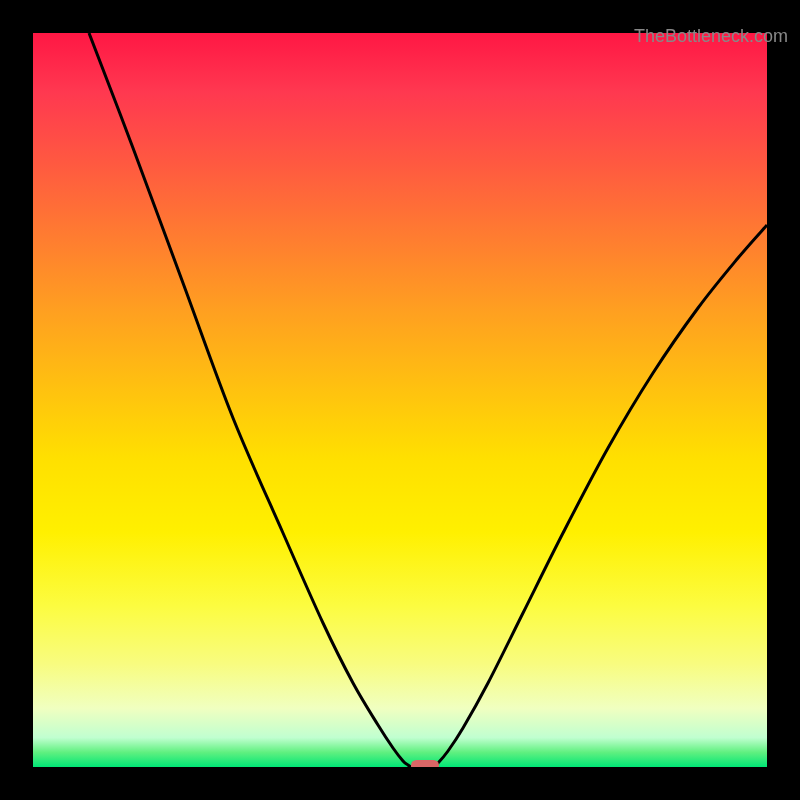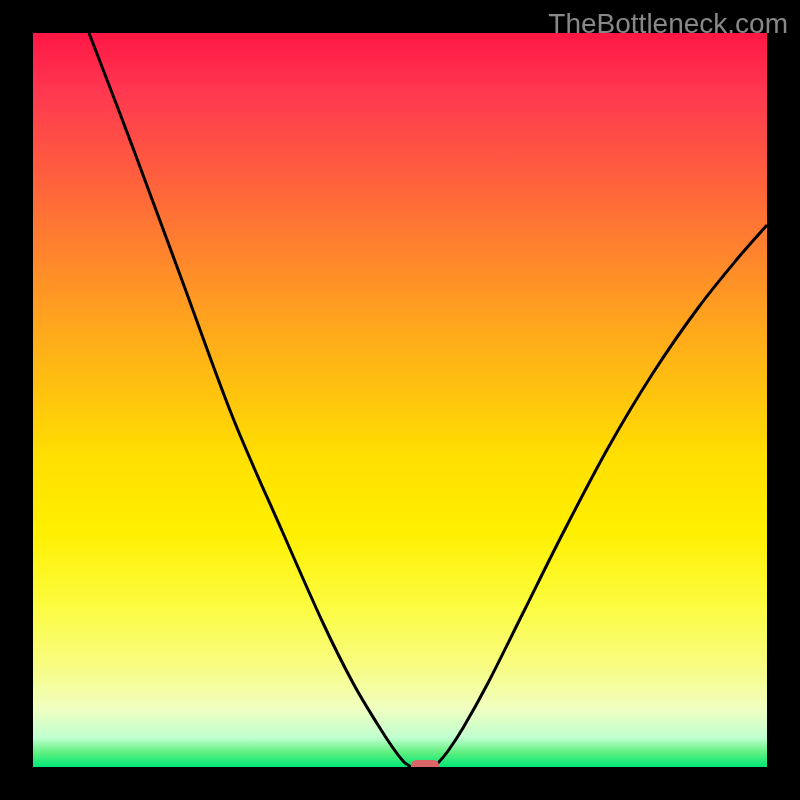--- a/index.html
+++ b/index.html
@@ -9,24 +9,24 @@
     }
     body {
       width: 800px;
       height: 800px;
       background: black;
       position: relative;
       font-family: Arial, sans-serif;
     }
     .watermark {
       position: absolute;
-      top: 8px;
+      top: 26px;
       right: 12px;
       color: #888;
-      font-size: 28px;
+      font-size: 18px;
       z-index: 10;
     }
     .chart-container {
       position: absolute;
       top: 33px;
       left: 33px;
       width: 734px;
       height: 734px;
       overflow: hidden;
     }

